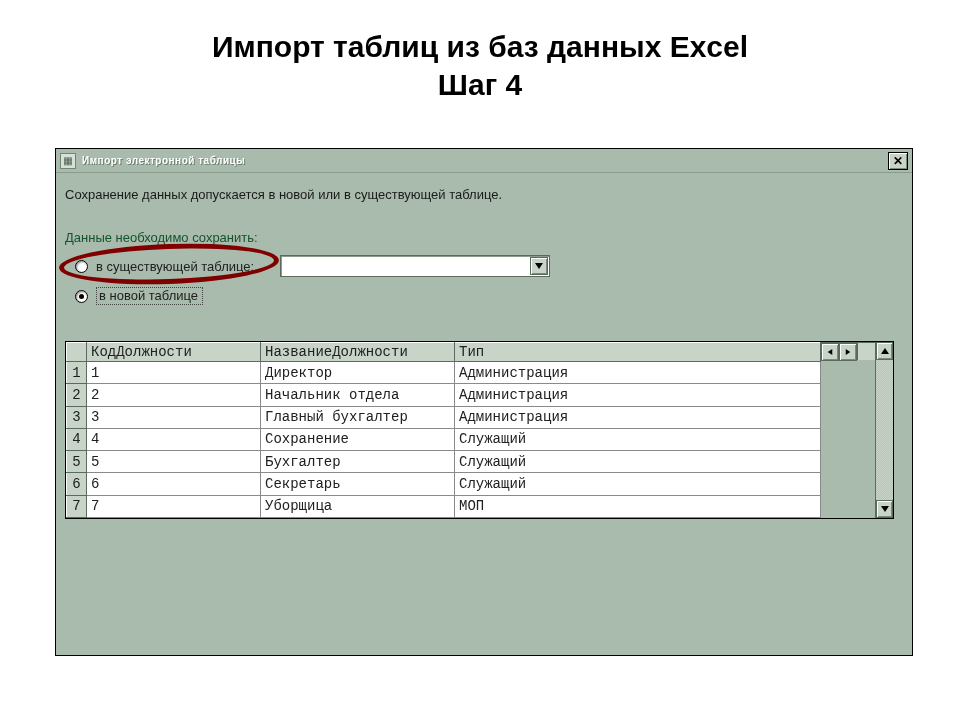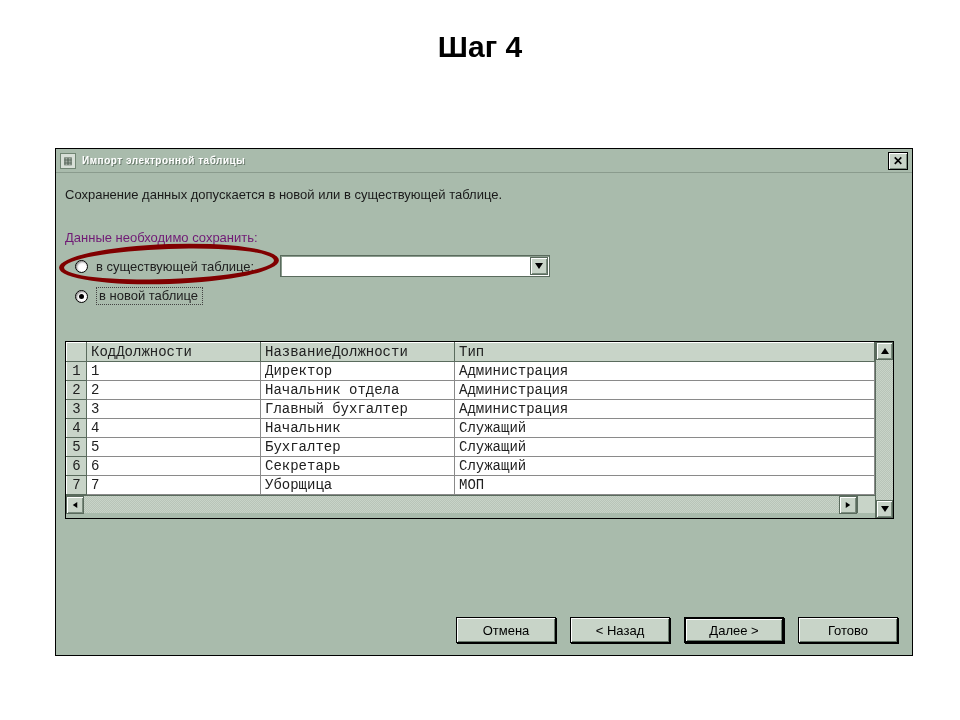--- a/index.html
+++ b/index.html
@@ -64,21 +64,21 @@
     color: #000;
   }
   .client {
     padding: 14px 18px 60px 9px;
     height: calc(100% - 24px);
     position: relative;
     color: #202020;
     font-size: 13px;
   }
   .intro { font-size: 13px; margin-bottom: 28px; color: #1a1a1a; }
-  .prompt { font-size: 13px; margin-bottom: 10px; color: #701a75; }
+  .prompt { font-size: 13px; margin-bottom: 10px; color: #14532d; }
   .radio-group { margin-left: 10px; position: relative; }
   .radio-row {
     display: flex; align-items: center; gap: 8px;
     margin-bottom: 10px;
     font-size: 13px;
   }
   .radio {
     width: 13px; height: 13px; border-radius: 50%;
     border: 1px solid #000;
     background: #fff;
@@ -124,21 +124,21 @@
     transform: rotate(-2deg);
   }
 
   .grid-area {
     margin-top: 36px;
     border: 1px solid #000;
     background: #a9bbac;
     height: 178px;
     display: flex;
   }
-  .grid-main { flex: 1; display: flex; flex-direction: column; overflow: hidden; }
+  .grid-main { flex: 1; display: flex; flex-direction: row; overflow: hidden; }
   .grid-vscroll {
     width: 18px;
     background: #c8d4c8;
     border-left: 1px solid #5a6b5d;
     display: flex; flex-direction: column;
   }
   .scroll-btn {
     height: 18px;
     border: 1px solid #5a6b5d;
     background: #c8d4c8;
@@ -208,20 +208,21 @@
     color: #000;
   }
   .btn.default {
     border: 2px solid #000;
   }
 </style>
 </head>
 <body>
 
 <div class="slide-title">
+  <div>Импорт таблиц из баз данных Excel</div>
   <div>Шаг 4</div>
 </div>
 
 <div class="dialog-wrap">
   <div class="titlebar">
     <span class="sys-icon">▦</span>
     <span class="title-text">Импорт электронной таблицы</span>
     <span class="spacer"></span>
     <span class="win-btn">✕</span>
   </div>
@@ -277,21 +278,21 @@
               </tr>
               <tr>
                 <th class="rowhdr">3</th>
                 <td class="col0">3</td>
                 <td class="col1">Главный бухгалтер</td>
                 <td class="col2">Администрация</td>
               </tr>
               <tr>
                 <th class="rowhdr">4</th>
                 <td class="col0">4</td>
-                <td class="col1">Начальник</td>
+                <td class="col1">Сохранение</td>
                 <td class="col2">Служащий</td>
               </tr>
               <tr>
                 <th class="rowhdr">5</th>
                 <td class="col0">5</td>
                 <td class="col1">Бухгалтер</td>
                 <td class="col2">Служащий</td>
               </tr>
               <tr>
                 <th class="rowhdr">6</th>
@@ -332,20 +333,14 @@
         </span>
         <span class="scroll-track"></span>
         <span class="scroll-btn">
           <svg viewBox="0 0 8 6">
               <polygon points="0,0 8,0 4,6"></polygon>
             </svg>
         </span>
       </div>
     </div>
 
-    <div class="button-row">
-      <span class="btn">Отмена</span>
-      <span class="btn">&lt; Назад</span>
-      <span class="btn default">Далее &gt;</span>
-      <span class="btn">Готово</span>
-    </div>
   </div>
 </div>
 
 </body></html>

